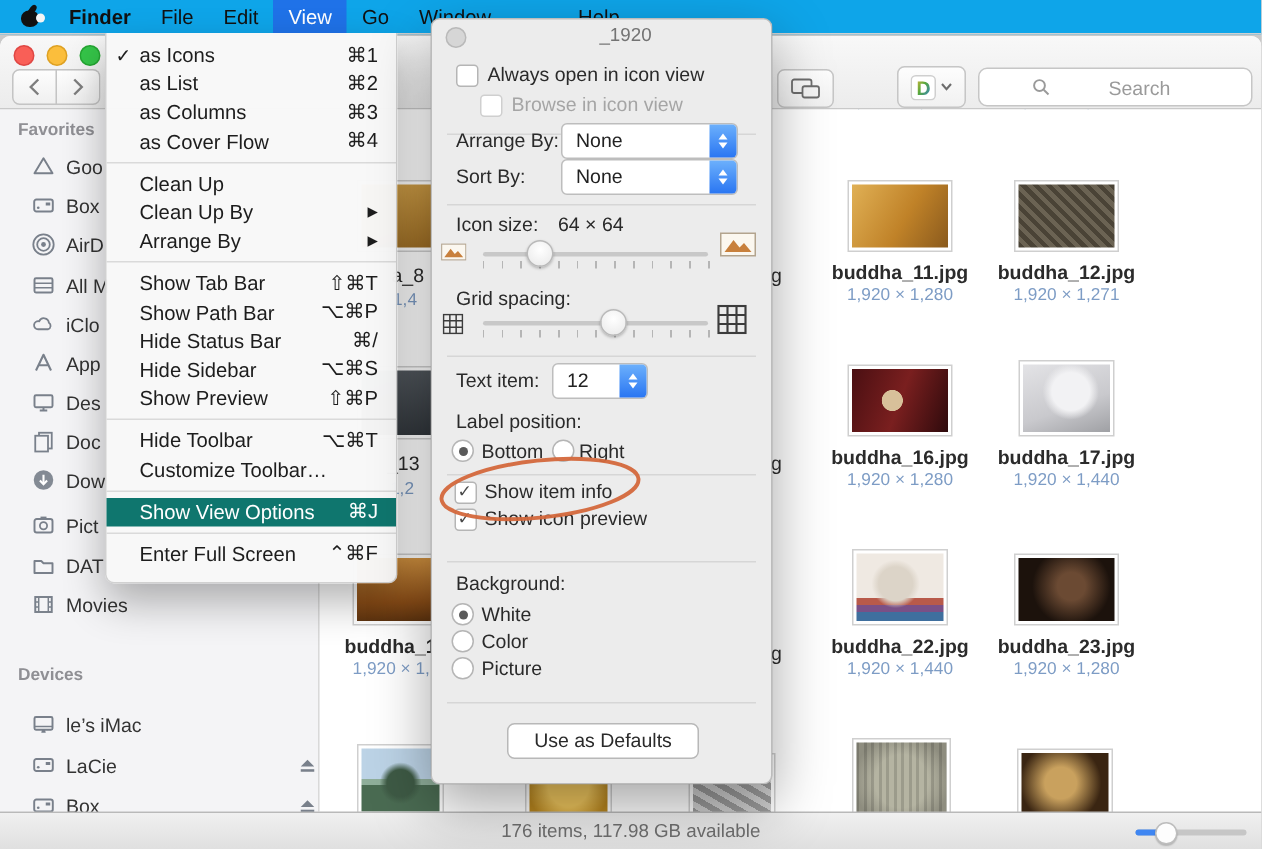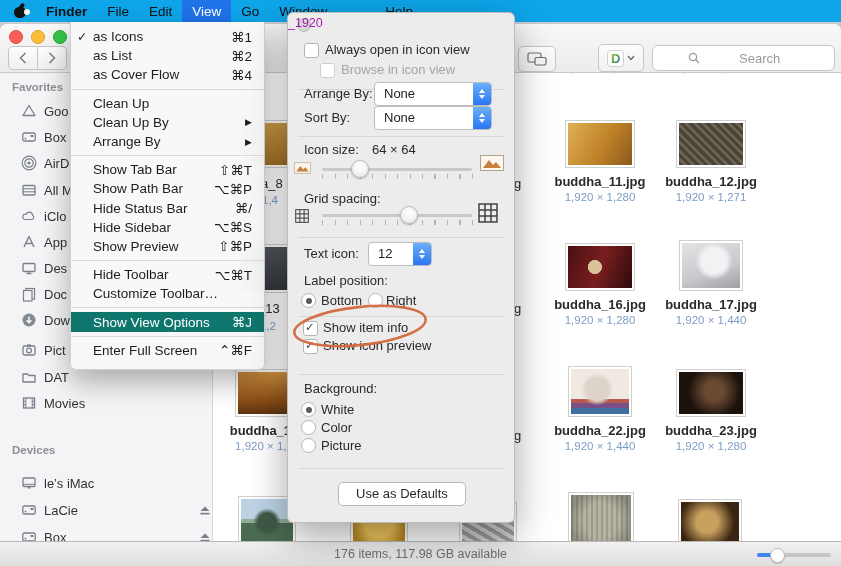--- a/index.html
+++ b/index.html
@@ -84,21 +84,21 @@
   .mi.hl{background:#0f766e;color:#fff;}
   .mi.hl .sc{color:#fff;}
   .chk{position:absolute;left:6px;font-size:12.5px;}
   .sub{font-size:9px;color:#1d1d1d;}
   .msep{height:1px;background:#dadada;margin:4px 0;}
 
   
   .panel{position:absolute;left:287px;top:12px;width:226px;height:509px;background:#ececec;
     border:1px solid rgba(0,0,0,.2);border-radius:6px;box-shadow:0 14px 38px rgba(0,0,0,.35);z-index:50;}
   .pclose{position:absolute;left:9px;top:5px;width:12px;height:12px;border-radius:50%;background:#d6d6d6;border:1px solid #b9b9b9;}
-  .ptitle{position:absolute;left:0;top:3px;width:100%;font-size:12.5px;color:#a21caf;}
+  .ptitle{position:absolute;left:16px;top:3px;width:100%;text-align:center;font-size:12.5px;color:#737373;}
   .plabel{position:absolute;font-size:13px;color:#2a2a2a;white-space:nowrap;}
   .pgrey{color:#a5a5a5;}
   .phr{position:absolute;left:10px;right:10px;height:1px;background:#d6d6d6;}
   .cbox{position:absolute;width:13px;height:13px;background:#fff;border:1px solid #b5b5b5;border-radius:3px;}
   .cbox.dis{border-color:#cfcfcf;}
   .cbox.on::after{content:"✓";position:absolute;left:1px;top:-2px;font-size:11.5px;color:#4a4a4a;font-weight:bold;}
   .radio{position:absolute;width:13px;height:13px;background:#fff;border:1px solid #b5b5b5;border-radius:50%;}
   .radio.on::after{content:"";position:absolute;left:3.5px;top:3.5px;width:6px;height:6px;border-radius:50%;background:#5a5a5a;}
   .dd{position:absolute;height:22px;background:#fff;border:1px solid #bdbdbd;border-radius:4px;font-size:13px;color:#222;}
   .ddval{position:absolute;left:9px;top:3px;}
@@ -419,20 +419,24 @@
     <div class="mi">
       <span class="chk">✓</span>
       <span>as Icons</span>
       <span class="sc">⌘1</span>
       </div>
     <div class="mi">
       <span>as List</span>
       <span class="sc">⌘2</span>
       </div>
     <div class="mi">
+      <span>as Columns</span>
+      <span class="sc">⌘3</span>
+      </div>
+    <div class="mi">
       <span>as Cover Flow</span>
       <span class="sc">⌘4</span>
       </div>
     <div class="msep"></div>
     <div class="mi">
       <span>Clean Up</span>
       </div>
     <div class="mi">
       <span>Clean Up By</span>
       <span class="sub">▶</span>
@@ -540,21 +544,21 @@
     <svg style="position:absolute;left:190px;top:190px" width="20" height="20" viewBox="0 0 14 14">
         <rect x="0.7" y="0.7" width="12.6" height="12.6" fill="none" stroke="#3c3c3c"></rect>
         <line x1="4.9" y1="0.7" x2="4.9" y2="13.3" stroke="#3c3c3c"></line>
         <line x1="9.1" y1="0.7" x2="9.1" y2="13.3" stroke="#3c3c3c"></line>
         <line x1="0.7" y1="4.9" x2="13.3" y2="4.9" stroke="#3c3c3c"></line>
         <line x1="0.7" y1="9.1" x2="13.3" y2="9.1" stroke="#3c3c3c"></line>
       </svg>
 
     <div class="phr" style="top:224px"></div>
 
-    <span class="plabel" style="left:16px;top:233px">Text icon:</span>
+    <span class="plabel" style="left:16px;top:233px">Text item:</span>
     <div class="dd" style="left:80px;top:229px;width:62px">
       <span class="ddval">12</span>
       <span class="ddcap">
           <span class="tri-up"></span>
           <span class="tri-dn"></span>
         </span>
       </div>
 
     <span class="plabel" style="left:16px;top:260px">Label position:</span>
     <span class="radio on" style="left:13px;top:280px"></span>

